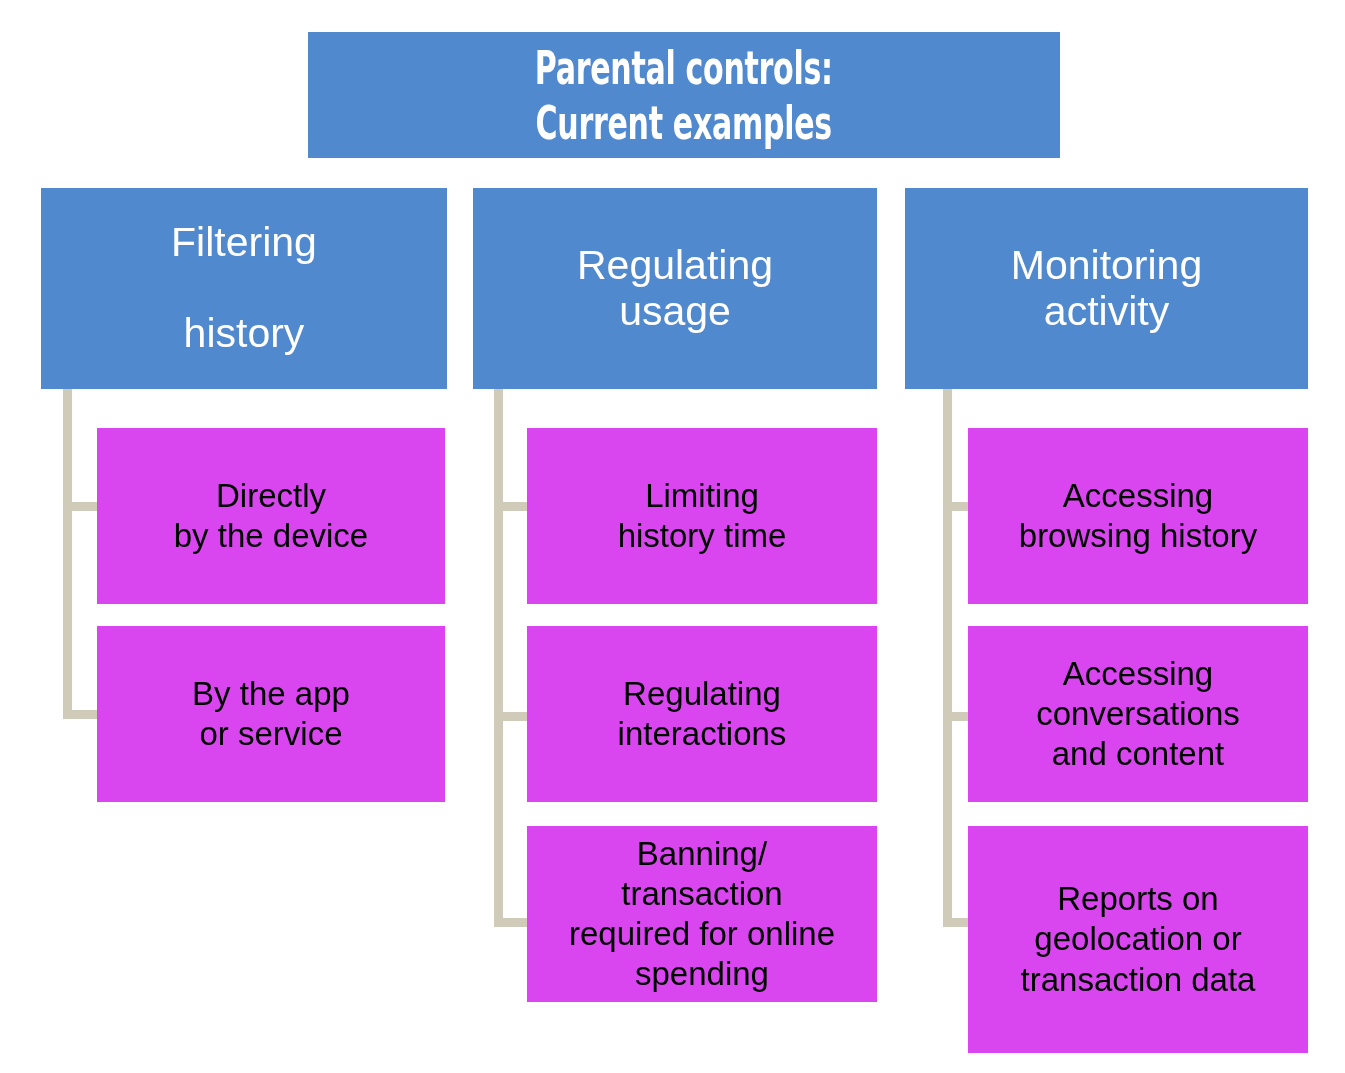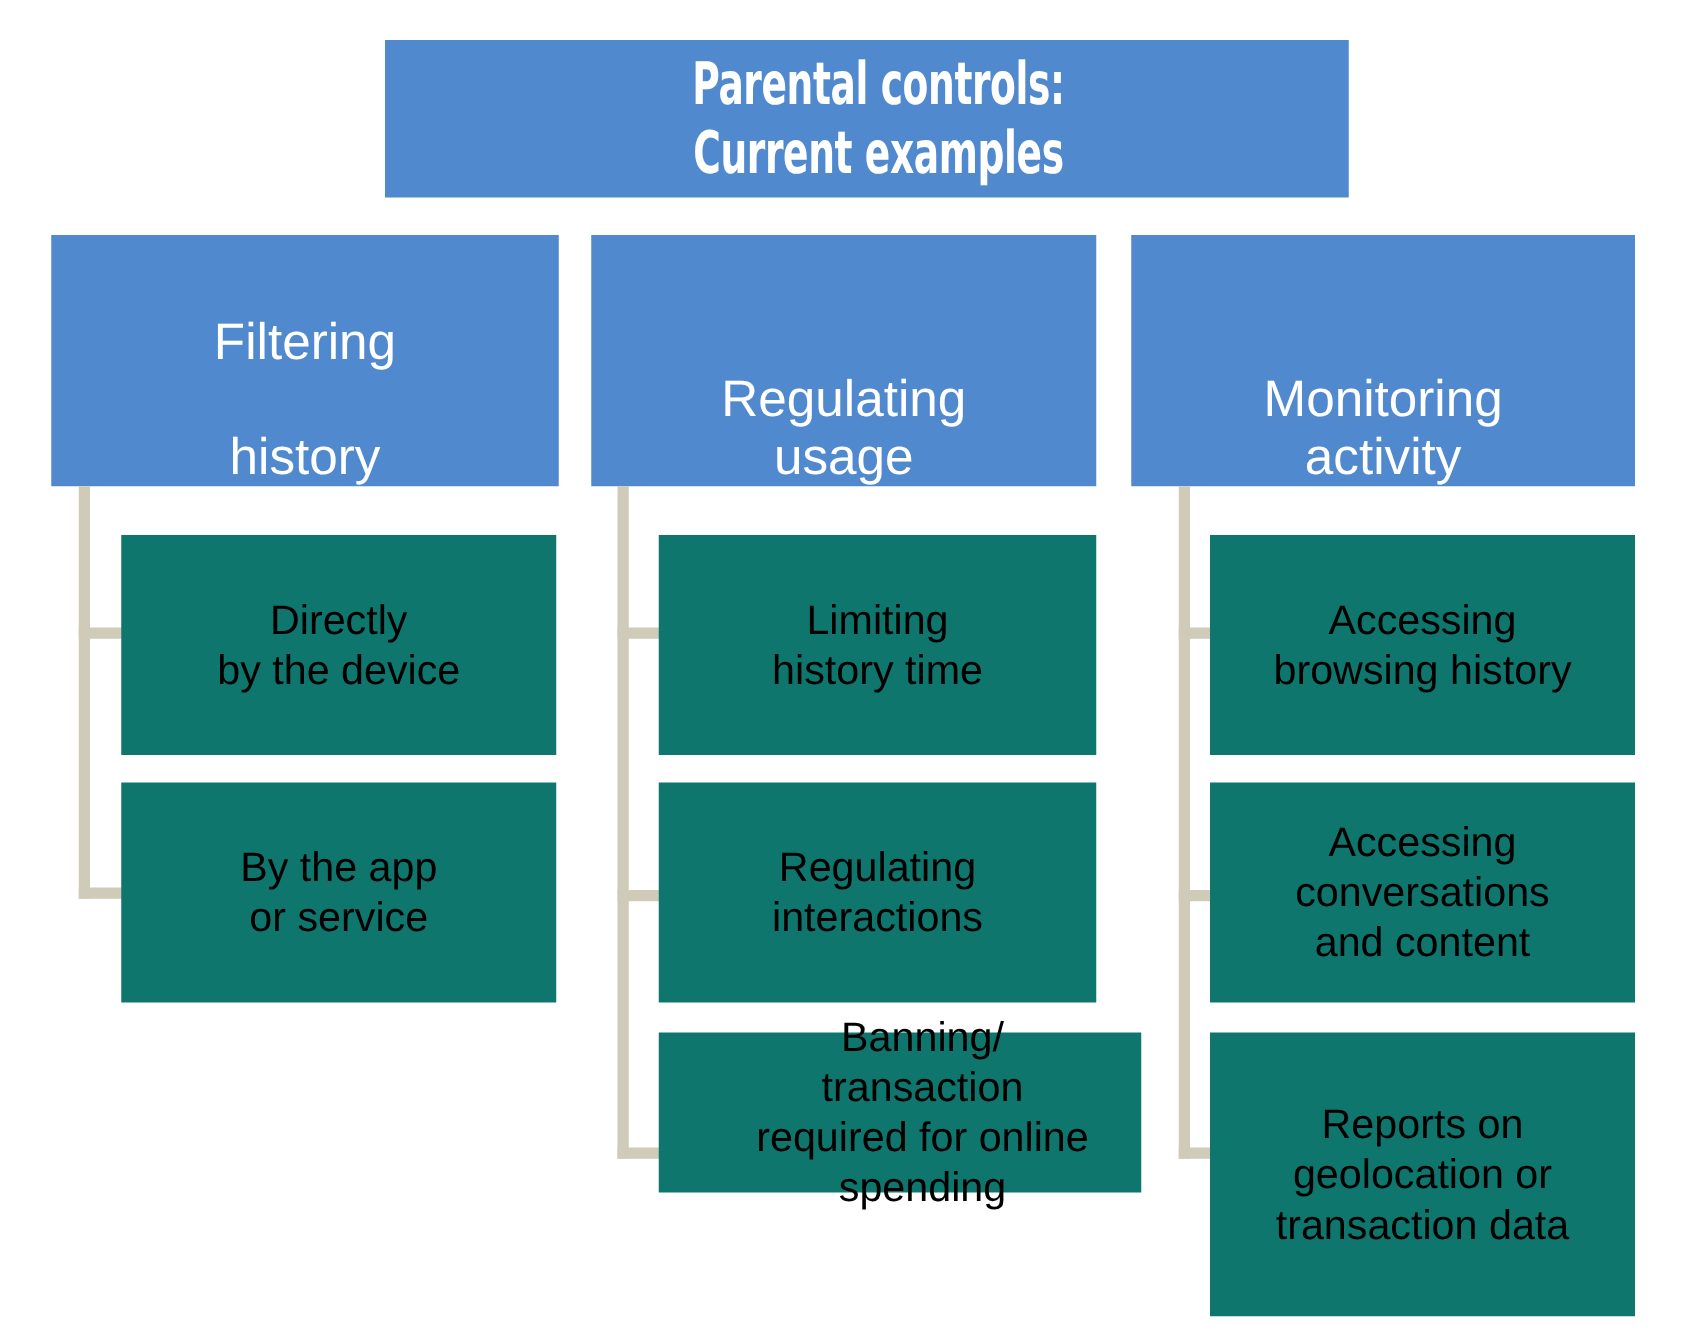--- a/index.html
+++ b/index.html
@@ -24,21 +24,20 @@
   .title-box {
     position: absolute;
     left: 308px;
     top: 32px;
     width: 752px;
     height: 126px;
     background: #5189CF;
     display: flex;
     align-items: center;
     justify-content: center;
-    padding-left: 19px;
   }
   .title-text {
     color: #ffffff;
     font-family: "DejaVu Sans", sans-serif;
     font-weight: bold;
     font-size: 47px;
     line-height: 1.18;
     text-align: center;
     letter-spacing: -0.5px;
     transform: scaleX(0.64);
@@ -46,21 +45,21 @@
     white-space: nowrap;
   }
 
   
   .header-box {
     position: absolute;
     top: 188px;
     height: 201px;
     background: #5189CF;
     display: flex;
-    align-items: flex-end;
+    align-items: center;
     justify-content: center;
   }
   .header-text {
     color: #ffffff;
     font-size: 41px;
     line-height: 1.12;
     text-align: center;
     font-weight: normal;
   }
   .col-1 { left: 41px;  width: 406px; }
@@ -75,21 +74,21 @@
   }
   .stub {
     position: absolute;
     height: 9px;
     background: #D0CBB8;
   }
 
   
   .child-box {
     position: absolute;
-    background: #0f766e;
+    background: #d946ef;
     display: flex;
     align-items: center;
     justify-content: center;
   }
   .child-text {
     color: #000000;
     font-size: 33px;
     line-height: 1.22;
     text-align: center;
     white-space: nowrap;
@@ -152,21 +151,21 @@
     </div>
   </div>
 
   <div class="child-box" style="left:527px; top:626px; width:350px; height:176px;">
     <div class="child-text">
       <span>Regulating</span><br>
       <span>interactions</span>
     </div>
   </div>
 
-  <div class="child-box" style="left:527px; top:826px; width:350px; height:128px;padding-left:36px;">
+  <div class="child-box" style="left:527px; top:826px; width:350px; height:176px;">
     <div class="child-text">
       <span>Banning/</span><br>
       <span>transaction</span><br>
       <span>required for online</span><br>
       <span>spending</span>
     </div>
   </div>
 
   <div class="header-box col-3">
     <div class="header-text">

